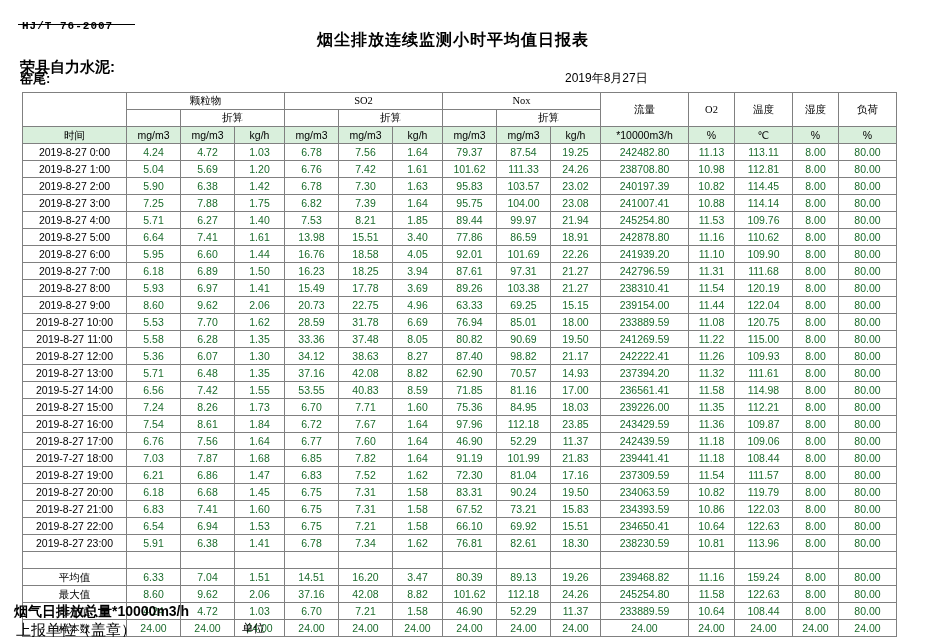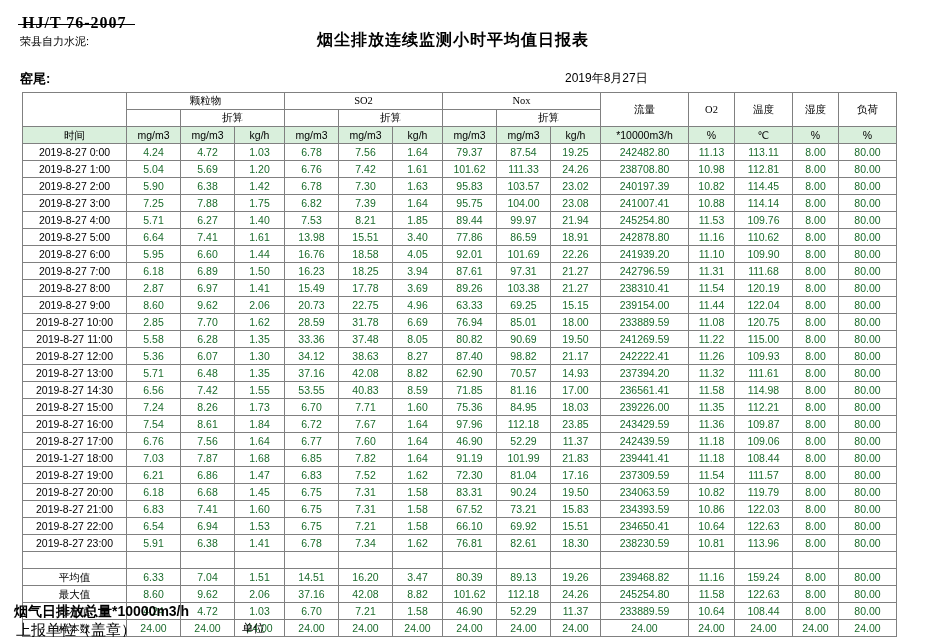--- a/index.html
+++ b/index.html
@@ -6,38 +6,38 @@
   body{
     width:942px;height:637px;
     background:#ffffff;
     font-family:"Liberation Sans","DejaVu Sans",sans-serif;
     font-size:11px;
     color:#000;
     position:relative;
     overflow:hidden;
   }
   .std-code{
-    position:absolute;left:22px;top:14px;
-    font-family:Liberation Serif, serif;
-    font-size:16px;font-weight:bold;letter-spacing:1px;
+    position:absolute;left:22px;top:20px;
+    font-family:Liberation Mono, monospace;
+    font-size:11px;font-weight:bold;letter-spacing:1px;
   }
   .hr-top{
     position:absolute;left:18px;top:24px;width:117px;height:0;
     border-top:1px solid #000;
   }
   .title{
     position:absolute;left:0;top:30px;width:906px;
     text-align:center;
     font-size:16px;font-weight:bold;
     font-family:"Liberation Serif","DejaVu Serif",serif;
     letter-spacing:1px;
   }
   .org{
-    position:absolute;left:20px;top:34px;
-    font-size:11px;font-weight:normal;
+    position:absolute;left:20px;top:58px;
+    font-size:15px;font-weight:bold;
   }
   .kiln{
     position:absolute;left:20px;top:70px;
     font-size:13px;font-weight:bold;
   }
   .date{
     position:absolute;left:565px;top:70px;
     font-size:12px;
   }
   table.main{
@@ -287,21 +287,21 @@
         <td class="val">97.31</td>
         <td class="val">21.27</td>
         <td class="val">242796.59</td>
         <td class="val">11.31</td>
         <td class="val">111.68</td>
         <td class="val">8.00</td>
         <td class="val">80.00</td>
       </tr>
       <tr>
         <td class="time-col">2019-8-27  8:00</td>
-        <td class="val">2.87</td>
+        <td class="val">5.93</td>
         <td class="val">6.97</td>
         <td class="val">1.41</td>
         <td class="val">15.49</td>
         <td class="val">17.78</td>
         <td class="val">3.69</td>
         <td class="val">89.26</td>
         <td class="val">103.38</td>
         <td class="val">21.27</td>
         <td class="val">238310.41</td>
         <td class="val">11.54</td>
@@ -321,21 +321,21 @@
         <td class="val">69.25</td>
         <td class="val">15.15</td>
         <td class="val">239154.00</td>
         <td class="val">11.44</td>
         <td class="val">122.04</td>
         <td class="val">8.00</td>
         <td class="val">80.00</td>
       </tr>
       <tr>
         <td class="time-col">2019-8-27 10:00</td>
-        <td class="val">2.85</td>
+        <td class="val">5.53</td>
         <td class="val">7.70</td>
         <td class="val">1.62</td>
         <td class="val">28.59</td>
         <td class="val">31.78</td>
         <td class="val">6.69</td>
         <td class="val">76.94</td>
         <td class="val">85.01</td>
         <td class="val">18.00</td>
         <td class="val">233889.59</td>
         <td class="val">11.08</td>
@@ -388,21 +388,21 @@
         <td class="val">62.90</td>
         <td class="val">70.57</td>
         <td class="val">14.93</td>
         <td class="val">237394.20</td>
         <td class="val">11.32</td>
         <td class="val">111.61</td>
         <td class="val">8.00</td>
         <td class="val">80.00</td>
       </tr>
       <tr>
-        <td class="time-col">2019-8-27 14:30</td>
+        <td class="time-col">2019-5-27 14:00</td>
         <td class="val">6.56</td>
         <td class="val">7.42</td>
         <td class="val">1.55</td>
         <td class="val">53.55</td>
         <td class="val">40.83</td>
         <td class="val">8.59</td>
         <td class="val">71.85</td>
         <td class="val">81.16</td>
         <td class="val">17.00</td>
         <td class="val">236561.41</td>
@@ -456,21 +456,21 @@
         <td class="val">46.90</td>
         <td class="val">52.29</td>
         <td class="val">11.37</td>
         <td class="val">242439.59</td>
         <td class="val">11.18</td>
         <td class="val">109.06</td>
         <td class="val">8.00</td>
         <td class="val">80.00</td>
       </tr>
       <tr>
-        <td class="time-col">2019-1-27 18:00</td>
+        <td class="time-col">2019-7-27 18:00</td>
         <td class="val">7.03</td>
         <td class="val">7.87</td>
         <td class="val">1.68</td>
         <td class="val">6.85</td>
         <td class="val">7.82</td>
         <td class="val">1.64</td>
         <td class="val">91.19</td>
         <td class="val">101.99</td>
         <td class="val">21.83</td>
         <td class="val">239441.41</td>

